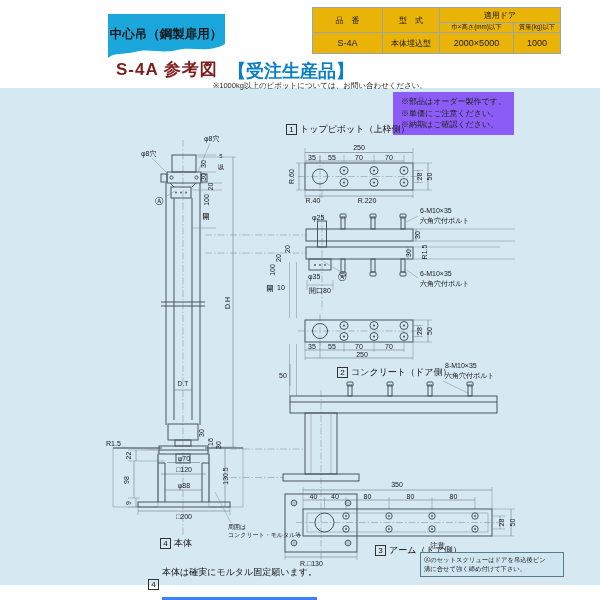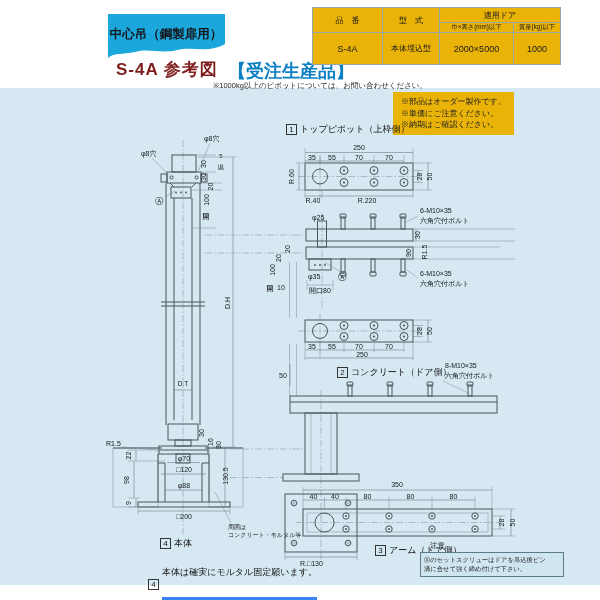--- a/index.html
+++ b/index.html
@@ -4,21 +4,21 @@
 <style>
   html,body{margin:0;padding:0;}
   body{width:600px;height:600px;position:relative;font-family:"Liberation Sans",sans-serif;background:#ffffff;overflow:hidden;}
   .abs{position:absolute;}
   .panel{left:0;top:88px;width:600px;height:497px;background:#d6e8f2;}
   .page-title{left:116px;top:58px;font-size:17px;font-weight:bold;color:#7f1d1d;letter-spacing:1px;}
   .badge{left:228px;top:59px;font-size:18px;font-weight:bold;color:#0b7fc4;}
   .prod-note{left:213px;top:80px;font-size:7.5px;color:#222;}
   table.spec{position:absolute;left:312px;top:7px;border-collapse:collapse;table-layout:fixed;background:#eab308;}
   table.spec td{border:1px solid #97a5ae;text-align:center;vertical-align:middle;padding:0;color:#1a1a1a;}
-  .notes{left:393px;top:92px;background:#eab308;padding:4px 8px;font-size:8px;line-height:11.5px;color:#222;}
+  .notes{left:393px;top:92px;background:#8b5cf6;padding:4px 8px;font-size:8px;line-height:11.5px;color:#222;}
   .dlabel{position:absolute;font-size:9px;color:#111;display:flex;gap:3px;align-items:center;white-space:nowrap;}
   .numbox{border:1px solid #333;width:9px;height:9px;display:inline-flex;align-items:center;justify-content:center;font-size:8px;line-height:9px;flex:none;}
   .bottom-note{border-bottom:5px solid #3b82f6;padding-bottom:18px;}
   .caution-title{left:430px;top:541px;font-size:7.5px;color:#222;}
   .caution-box{left:420px;top:552px;width:136px;border:1px solid #5a7b8a;background:#cfe5f0;padding:3px 3px;font-size:6.3px;line-height:8.5px;color:#222;}
   svg text{font-family:"Liberation Sans",sans-serif;fill:#14181b;}
   .d7{font-size:7px;}.d6{font-size:6px;}.d65{font-size:6.5px;}.mk{font-size:8.5px;}
   .vert{writing-mode:vertical-rl;text-orientation:upright;}
   .s1{stroke:#4a555e;stroke-width:1;fill:none;}
   .thin{stroke:#7c8c97;stroke-width:0.5;fill:none;}
@@ -49,21 +49,21 @@
   <tbody>
       <tr style="height:15px">
     <td rowspan="2" style="font-size:8px">品　番</td>
     <td rowspan="2" style="font-size:8px">型　式</td>
     <td colspan="2" style="font-size:8px">適用ドア</td>
   </tr>
   <tr style="height:10px">
     <td style="font-size:6.3px">巾×高さ(mm)以下</td>
     <td style="font-size:6.3px">質量(kg)以下</td>
   </tr>
-  <tr style="height:32px">
+  <tr style="height:21px">
     <td style="font-size:9px">S-4A</td>
     <td style="font-size:8px">本体埋込型</td>
     <td style="font-size:9px">2000×5000</td>
     <td style="font-size:9px">1000</td>
   </tr>
 </tbody>
   </table>
 
 <div class="abs notes">
   <div>※部品はオーダー製作です。</div>

